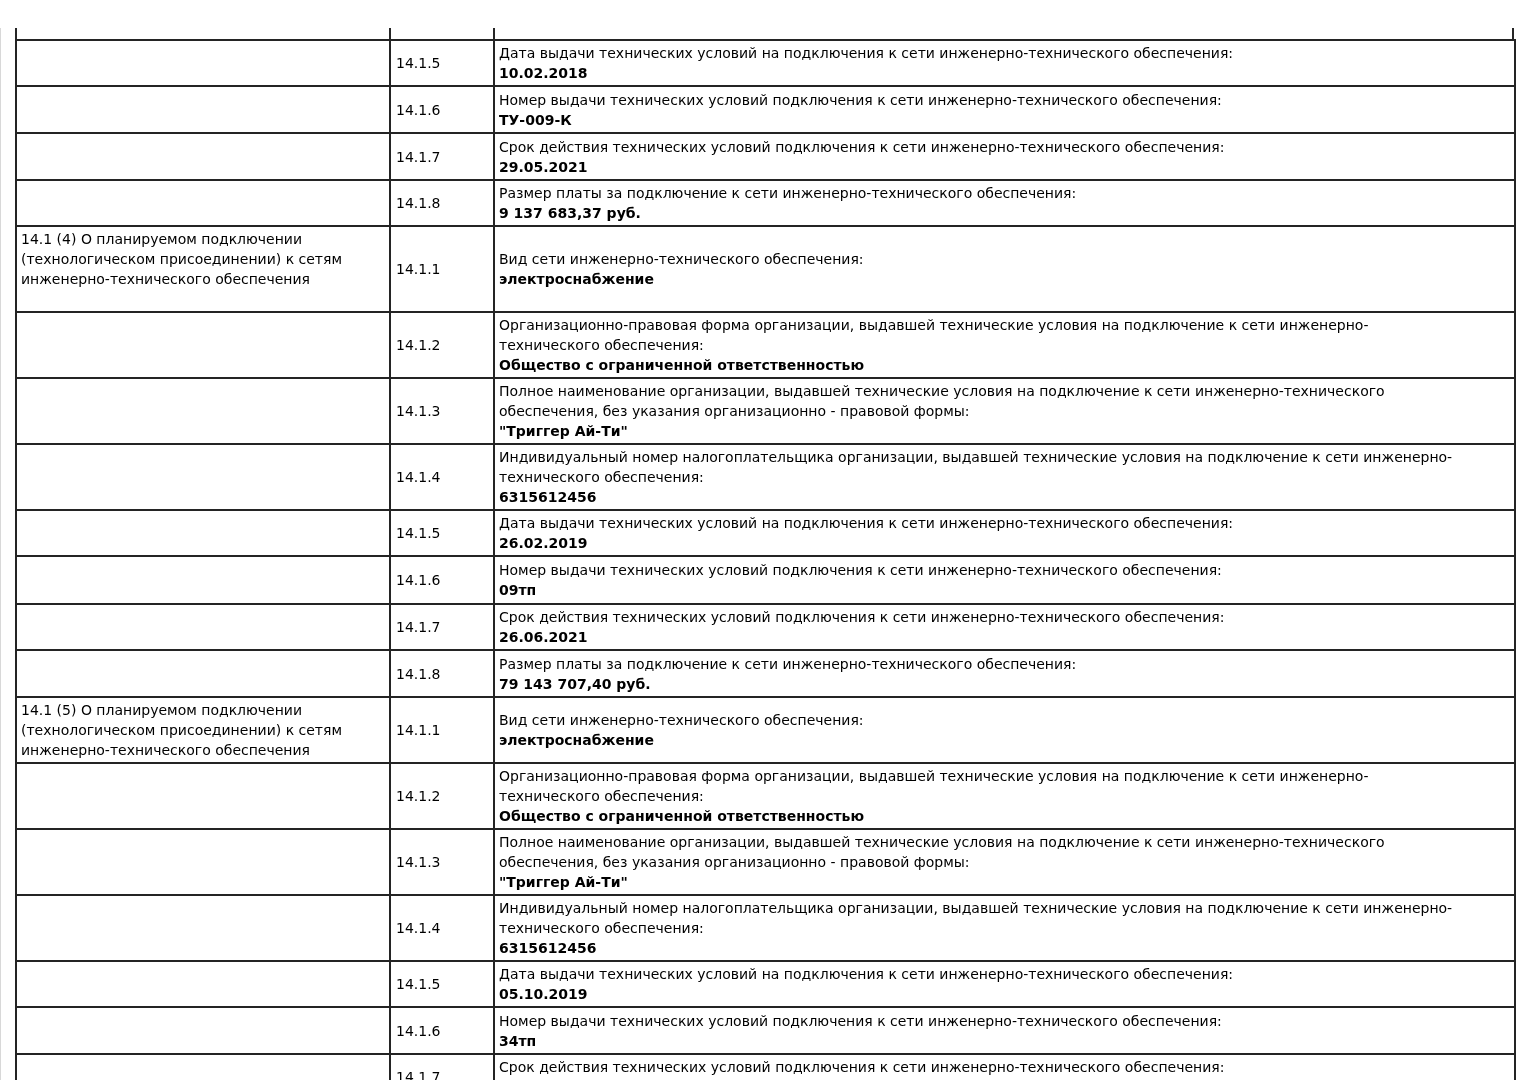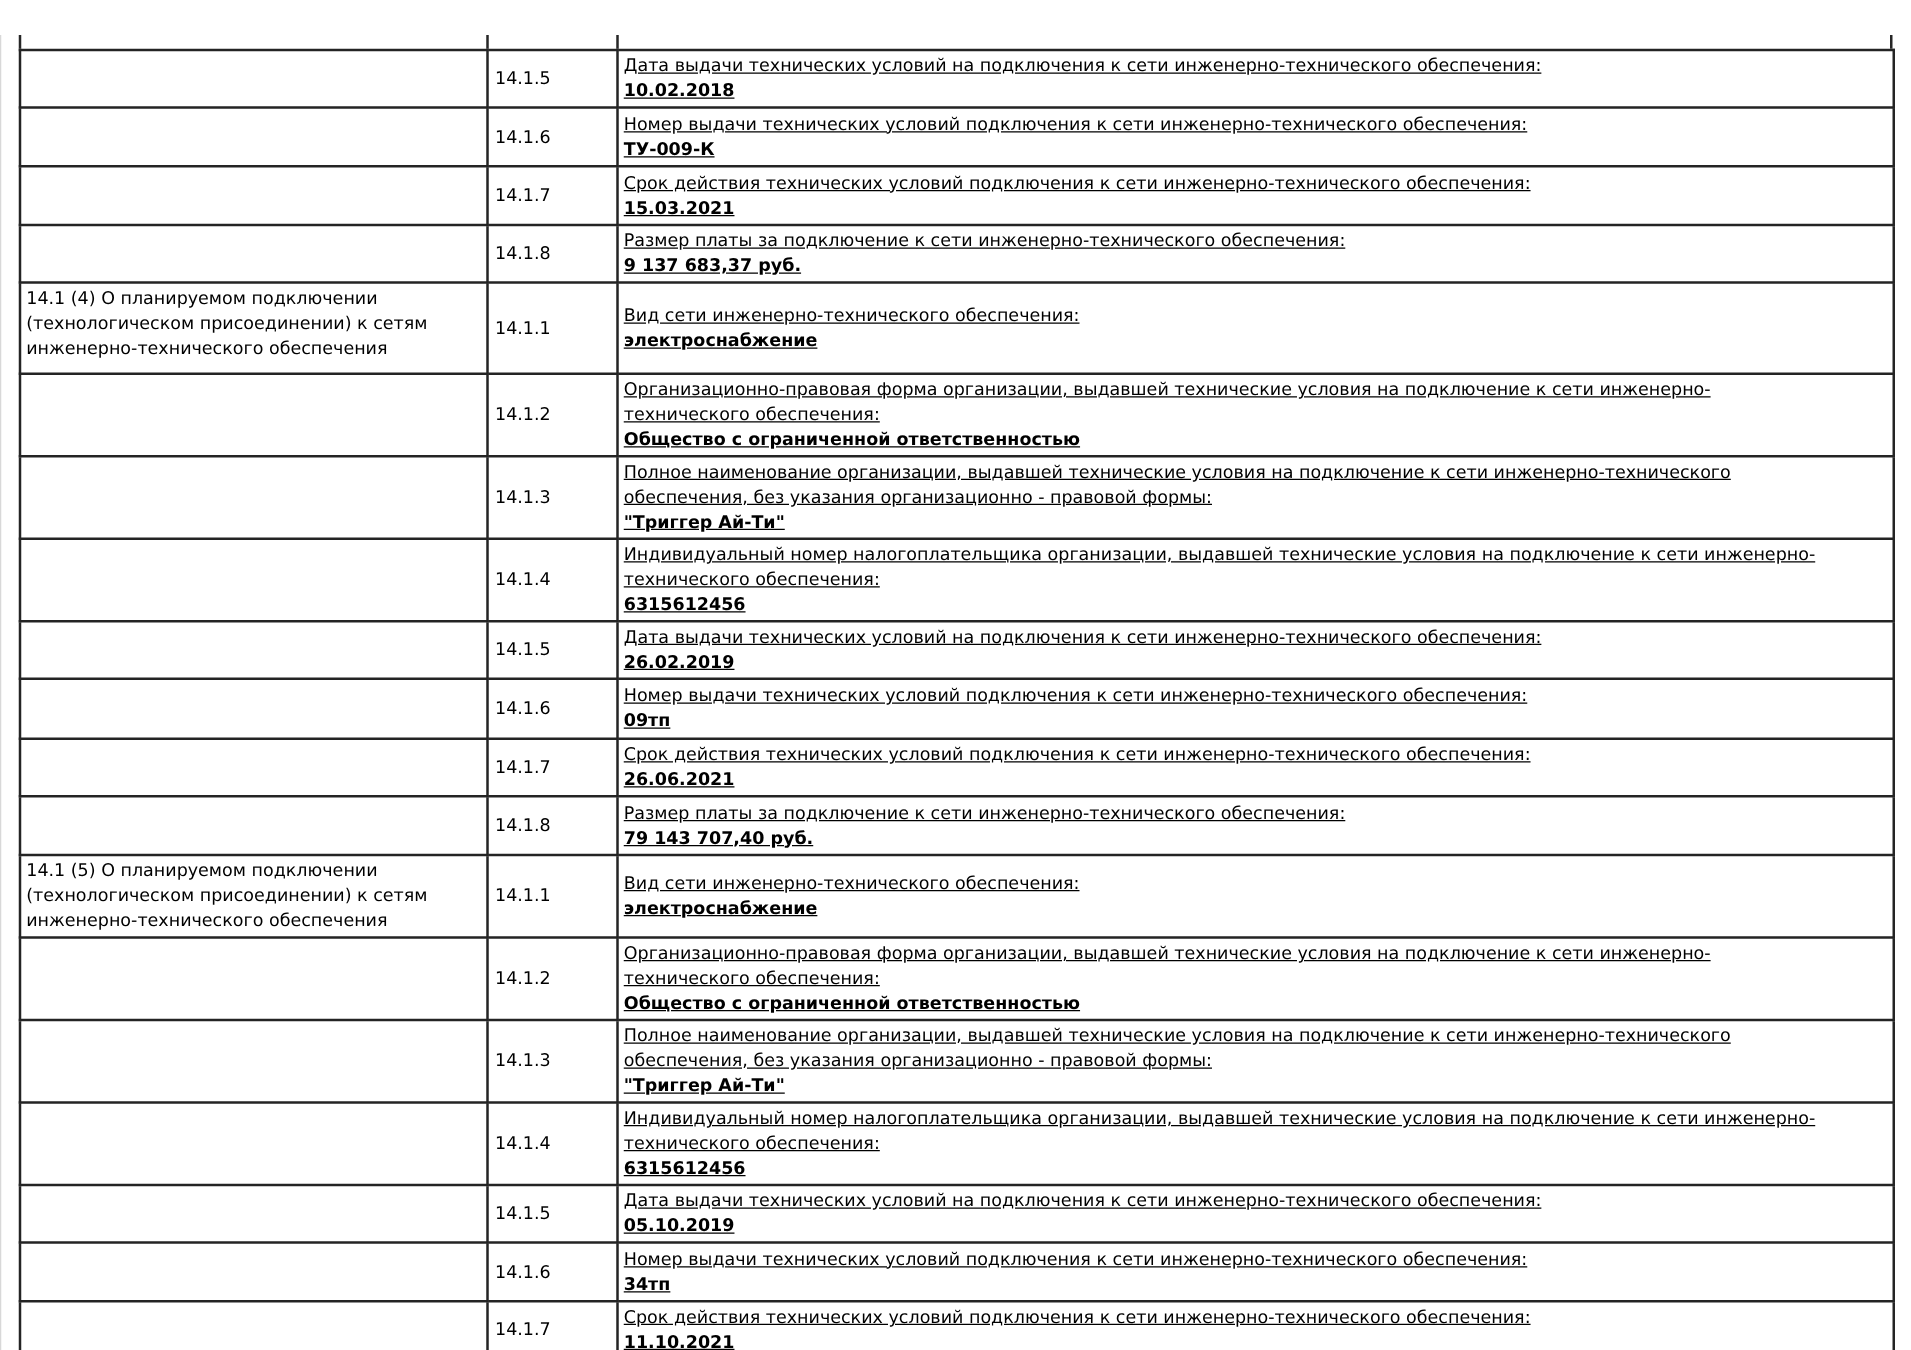--- a/index.html
+++ b/index.html
@@ -46,21 +46,20 @@
     line-height:21px;
   }
   td.cell-num{
     vertical-align:middle;
     padding:1px 4px 1px 5px;
     white-space:nowrap;
   }
   td.cell-content{
     vertical-align:middle;
     padding:2px 45px 2px 4px;
-    text-decoration:underline;
   }
   .item-value{font-weight:700;}
 </style>
 </head>
 <body>
 
 <div id="stage">
   <div class="page-edge"></div>
 
   <div class="stub" style="left:15px"></div>
@@ -89,32 +88,32 @@
           <td class="cell-content">
             <div class="item-label">Номер выдачи технических условий подключения к сети инженерно-технического обеспечения:</div>
             <div class="item-value">ТУ-009-К</div>
           </td>
         </tr>
         <tr style="height: 47px;">
           <td class="cell-section"></td>
           <td class="cell-num"><span>14.1.7</span></td>
           <td class="cell-content">
             <div class="item-label">Срок действия технических условий подключения к сети инженерно-технического обеспечения:</div>
-            <div class="item-value">15.03.2021</div>
+            <div class="item-value">29.05.2021</div>
           </td>
         </tr>
         <tr style="height: 46px;">
           <td class="cell-section"></td>
           <td class="cell-num"><span>14.1.8</span></td>
           <td class="cell-content">
             <div class="item-label">Размер платы за подключение к сети инженерно-технического обеспечения:</div>
             <div class="item-value">9 137 683,37 руб.</div>
           </td>
         </tr>
-        <tr style="height: 73px;">
+        <tr style="height: 86px;">
           <td class="cell-section">
             <div>14.1 (4) О планируемом подключении (технологическом присоединении) к сетям инженерно-технического обеспечения</div>
           </td>
           <td class="cell-num"><span>14.1.1</span></td>
           <td class="cell-content">
             <div class="item-label">Вид сети инженерно-технического обеспечения:</div>
             <div class="item-value">электроснабжение</div>
           </td>
         </tr>
         <tr style="height: 61px;">

